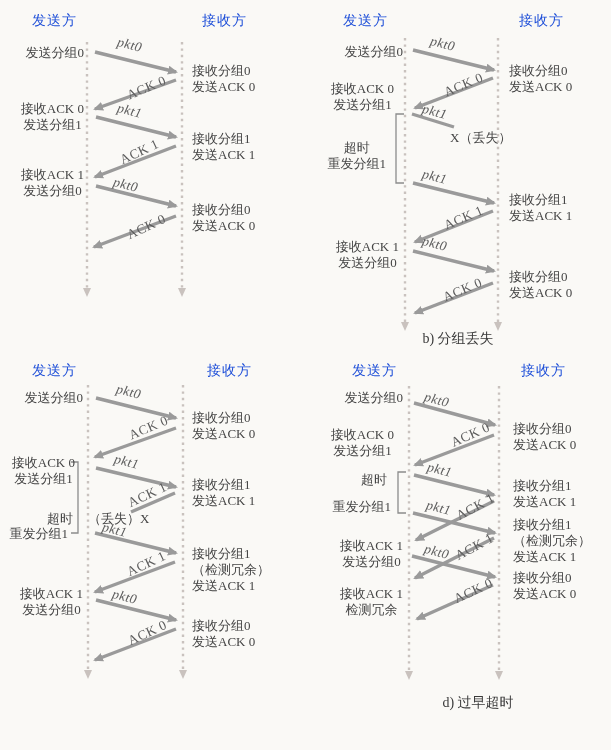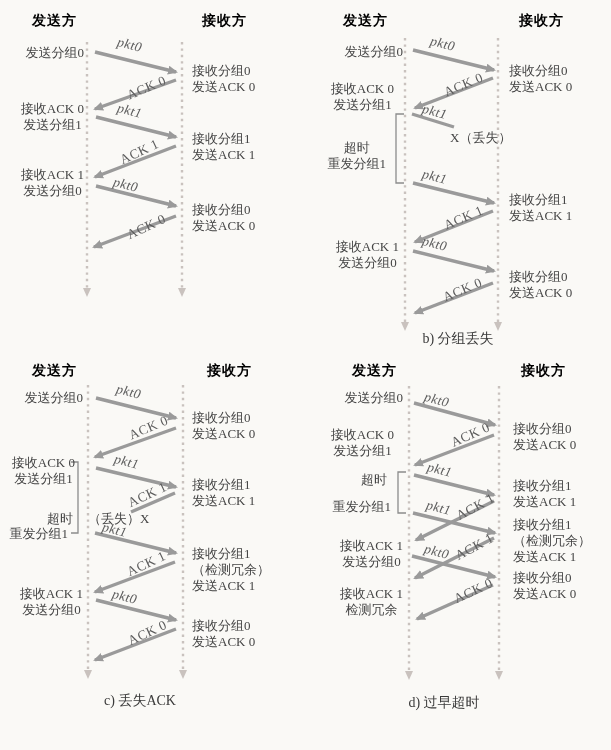--- a/index.html
+++ b/index.html
@@ -3,21 +3,21 @@
 <meta charset="utf-8">
 <style>
   * { margin:0; padding:0; box-sizing:border-box; }
   html,body { background:#e9e7e4; }
   #page {
     position:relative; width:611px; height:750px;
     background:#faf9f6; overflow:hidden;
     font-family:"Liberation Serif","DejaVu Serif",serif;
   }
   svg.canvas { position:absolute; left:0; top:0; z-index:1; }
-  .title { position:absolute; z-index:2; font-size:14px; color:#000000; white-space:nowrap; letter-spacing:1px;font-weight:bold; }
+  .title { position:absolute; z-index:2; font-size:14px; color:#1d4ed8; white-space:nowrap; letter-spacing:1px; }
   .note  { position:absolute; z-index:2; font-size:13px; line-height:16px; color:#454545; white-space:nowrap; }
   .ra    { text-align:center; }
   .msg   { position:absolute; z-index:2; font-size:13.5px; color:#5c5c5c; white-space:nowrap; letter-spacing:0.5px; }
   .pkt   { font-style:italic; }
   .cap   { position:absolute; z-index:2; font-size:14px; color:#3a3a3a; text-align:center; white-space:nowrap; }
   .figcap{ position:absolute; z-index:2; font-size:14px; color:#3a3a3a; text-align:center; }
   .tl { stroke:#c9c2be; stroke-width:2.4; stroke-dasharray:2.4 4; fill:none; }
   .ma { stroke:#9a9a9a; stroke-width:3.4; fill:none; }
   .br { stroke:#8c8c8c; stroke-width:1.3; fill:none; }
 </style>
@@ -205,21 +205,20 @@
   <div class="note ra" style="right:528px;top:586px">
       <div>接收ACK 1</div>
       <div>发送分组0</div>
     </div>
   <div class="msg pkt" style="left:112px;top:589px;transform:rotate(14deg)">pkt0</div>
   <div class="note" style="left:192px;top:618px">
       <div>接收分组0</div>
       <div>发送ACK 0</div>
     </div>
   <div class="msg" style="left:127px;top:625px;transform:rotate(-25deg)">ACK 0</div>
-  <div class="cap" style="left:60px;top:692px;width:160px">c) 丢失ACK</div>
 
   <div class="title" style="left:352px;top:362px">发送方</div>
   <div class="title" style="left:521px;top:362px">接收方</div>
 
   <div class="note ra" style="right:208px;top:390px">
       <div>发送分组0</div>
     </div>
   <div class="msg pkt" style="left:424px;top:392px;transform:rotate(15deg)">pkt0</div>
   <div class="note" style="left:513px;top:421px">
       <div>接收分组0</div>
@@ -256,16 +255,16 @@
   <div class="msg" style="left:454px;top:539px;transform:rotate(-28deg)">ACK 1</div>
   <div class="note" style="left:513px;top:570px">
       <div>接收分组0</div>
       <div>发送ACK 0</div>
     </div>
   <div class="msg" style="left:453px;top:583px;transform:rotate(-25deg)">ACK 0</div>
   <div class="note ra" style="right:208px;top:586px">
       <div>接收ACK 1</div>
       <div>检测冗余</div>
     </div>
-  <div class="cap" style="left:364px;top:694px;width:160px">d) 过早超时</div>
+  <div class="cap" style="left:398px;top:694px;width:160px">d) 过早超时</div>
 
 
 </div>
 
 </body></html>

